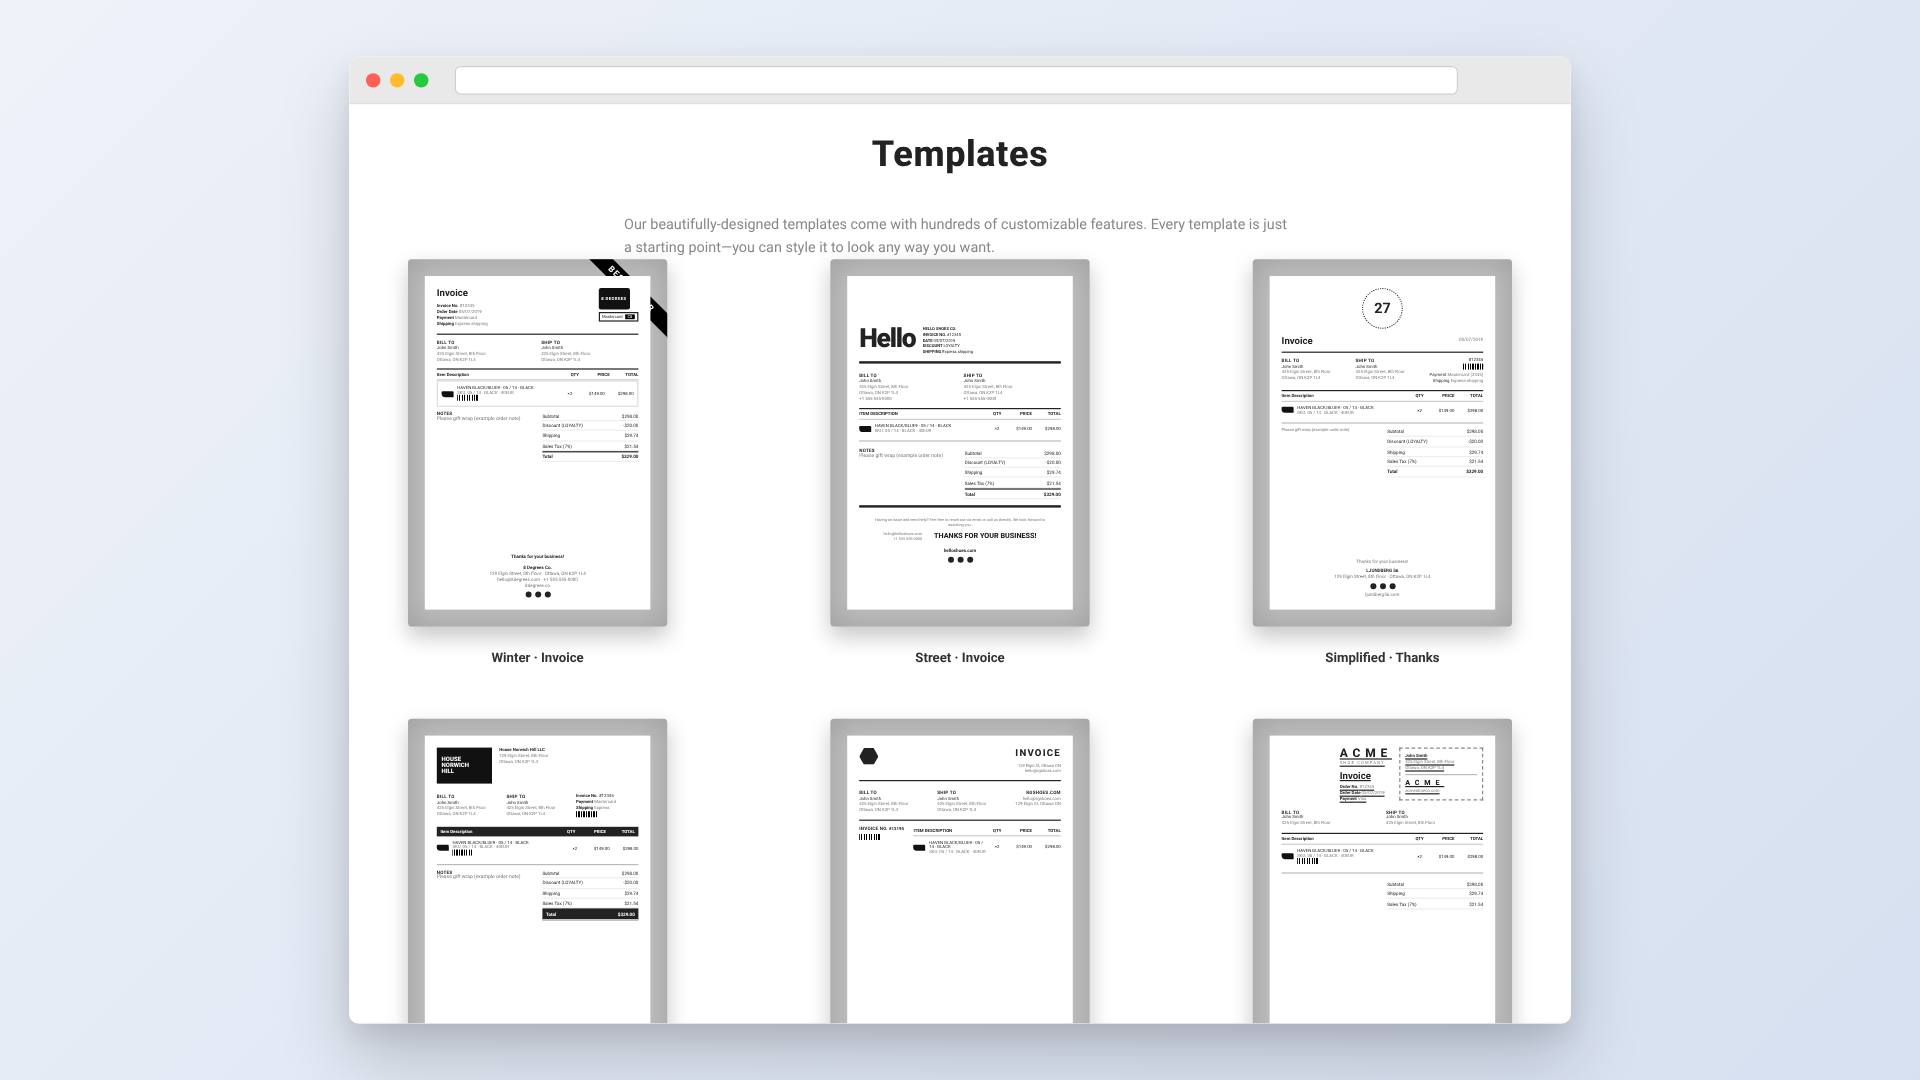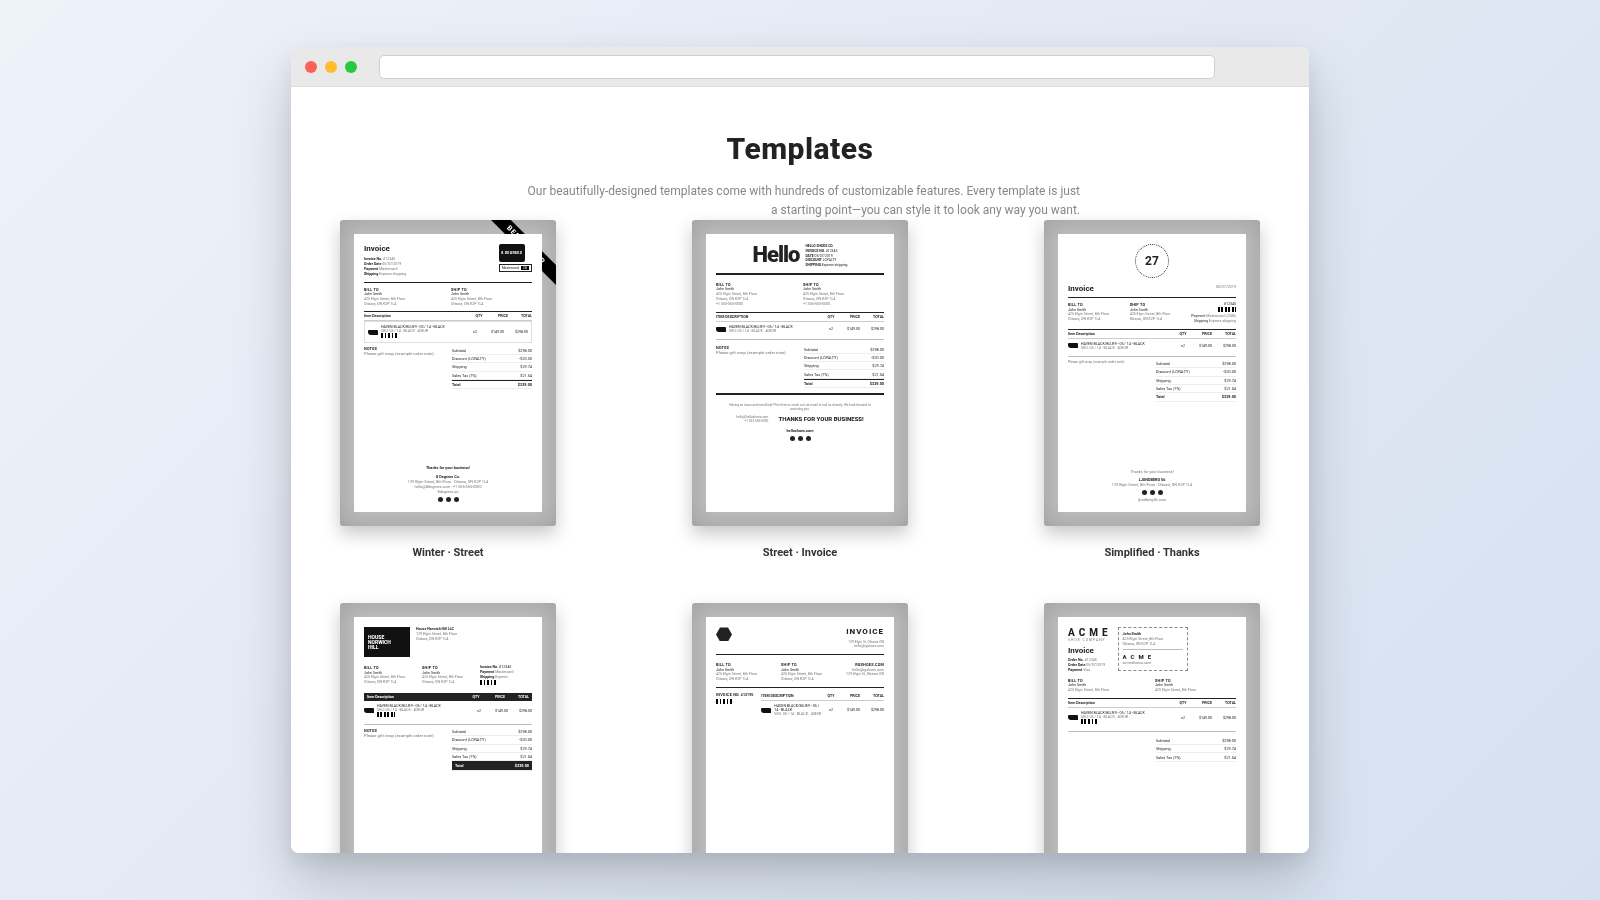--- a/index.html
+++ b/index.html
@@ -19,23 +19,23 @@
     padding:0 14px; gap:12px; border-bottom:1px solid #ddd;
   }
   .traffic { display:flex; gap:8px; }
   .dot { width:12px; height:12px; border-radius:50%; }
   .dot.red{background:#ff5f56;} .dot.yellow{background:#ffbd2e;} .dot.green{background:#27c93f;}
   .addr {
     flex:1; height:24px; background:#fff; border-radius:5px; border:1px solid #d0d0d0;
     margin: 0 80px 0 10px;
   }
   .viewport { flex:1; overflow:hidden; background:#fff; position:relative; }
-  .page { padding: 44px 36px 0 36px; height:100%; }
+  .page { padding: 24px 36px 0 36px; height:100%; }
   h1.page-title { text-align:center; font-size:30px; font-weight:800; letter-spacing:.5px; color:#222; }
-  p.page-sub { text-align:right; font-size:12px; color:#888; max-width:560px; margin:16px auto 0 auto; line-height:1.6; }
+  p.page-sub { text-align:left; font-size:12px; color:#888; max-width:560px; margin:32px auto 0 auto; line-height:1.6; }
   h2.section { font-size:15px; font-weight:700; color:#333; margin:40px 0 18px 0; }
   .grid { display:grid; grid-template-columns: repeat(3, 1fr); column-gap:110px; row-gap:44px; }
   .cell { display:flex; flex-direction:column; align-items:center; }
   .frame {
     width:216px; height:306px; background:#bfbfbf; border-radius:3px;
     padding:14px; box-shadow: 0 8px 18px rgba(0,0,0,0.22), inset 0 0 28px rgba(0,0,0,0.18);
     position:relative;
   }
   .paper {
     width:100%; height:100%; background:#fff; position:relative;
@@ -209,27 +209,27 @@
                 <div class="muted">hello@8degrees.com · +1 555-555-0000</div>
                 <div class="muted">8degrees.co</div>
                 <div class="socials">
                     <span class="soc"></span>
                     <span class="soc"></span>
                     <span class="soc"></span>
                   </div>
               </div>
             </div>
           </div>
-          <div class="cap">Winter · Street</div>
+          <div class="cap">Winter · Invoice</div>
         </div>
 
         <div class="cell">
           <div class="frame">
             <div class="paper">
-              <div class="row" style="justify-content:center;">
+              <div class="row" style="justify-content:flex-start;margin-top:32px;">
                 <div class="big-hello">Hello</div>
                 <div style="font-size:3.4px;text-align:left;line-height:1.35;">
                   <div style="font-weight:700">HELLO SHOES CO.</div>
                   <div><b>INVOICE NO.</b> <span>#12345</span></div>
                   <div><b>DATE</b> <span>05/07/2019</span></div>
                   <div><b>DISCOUNT</b> <span>LOYALTY</span></div>
                   <div><b>SHIPPING</b> <span>Express shipping</span></div>
                 </div>
               </div>
               <div class="tinyline" style="margin-top:6px;height:1.5px;"></div>
@@ -547,21 +547,21 @@
                   </div>
                 </div>
               </div>
             </div>
           </div>
         </div>
 
         <div class="cell">
           <div class="frame">
             <div class="paper">
-              <div class="row" style="justify-content:flex-start;align-items:flex-start;">
+              <div class="row" style="justify-content:flex-end;align-items:flex-start;text-decoration:underline;">
                 <div>
                   <div class="acme">ACME</div>
                   <div style="font-size:3.4px;letter-spacing:1px;" class="muted">SHOE COMPANY</div>
                   <div class="inv-title" style="margin-top:4px;">Invoice</div>
                   <div style="font-size:3.6px;margin-top:3px;line-height:1.35;">
                     <div><b>Order No.</b> <span class="muted">#12345</span></div>
                     <div><b>Order Date</b> <span class="muted">05/07/2019</span></div>
                     <div><b>Payment</b> <span class="muted">Visa</span></div>
                   </div>
                 </div>

